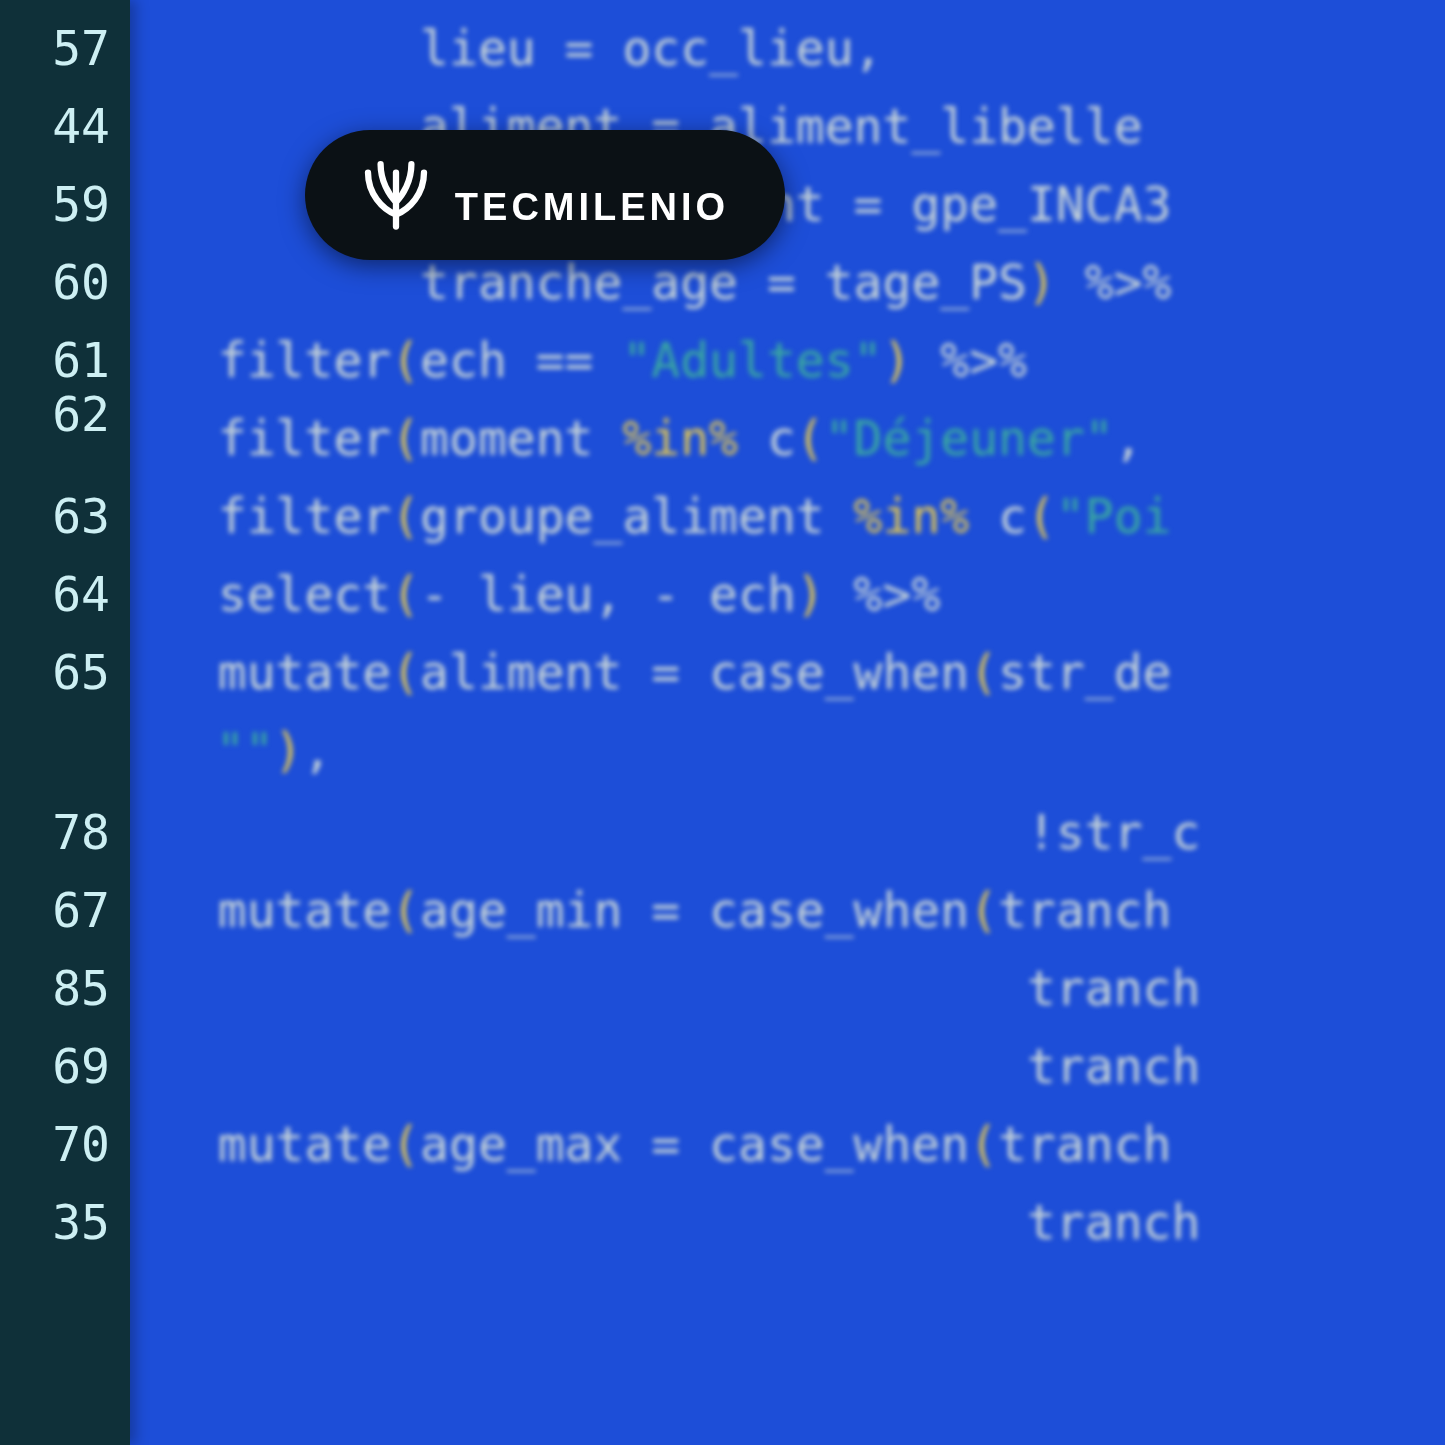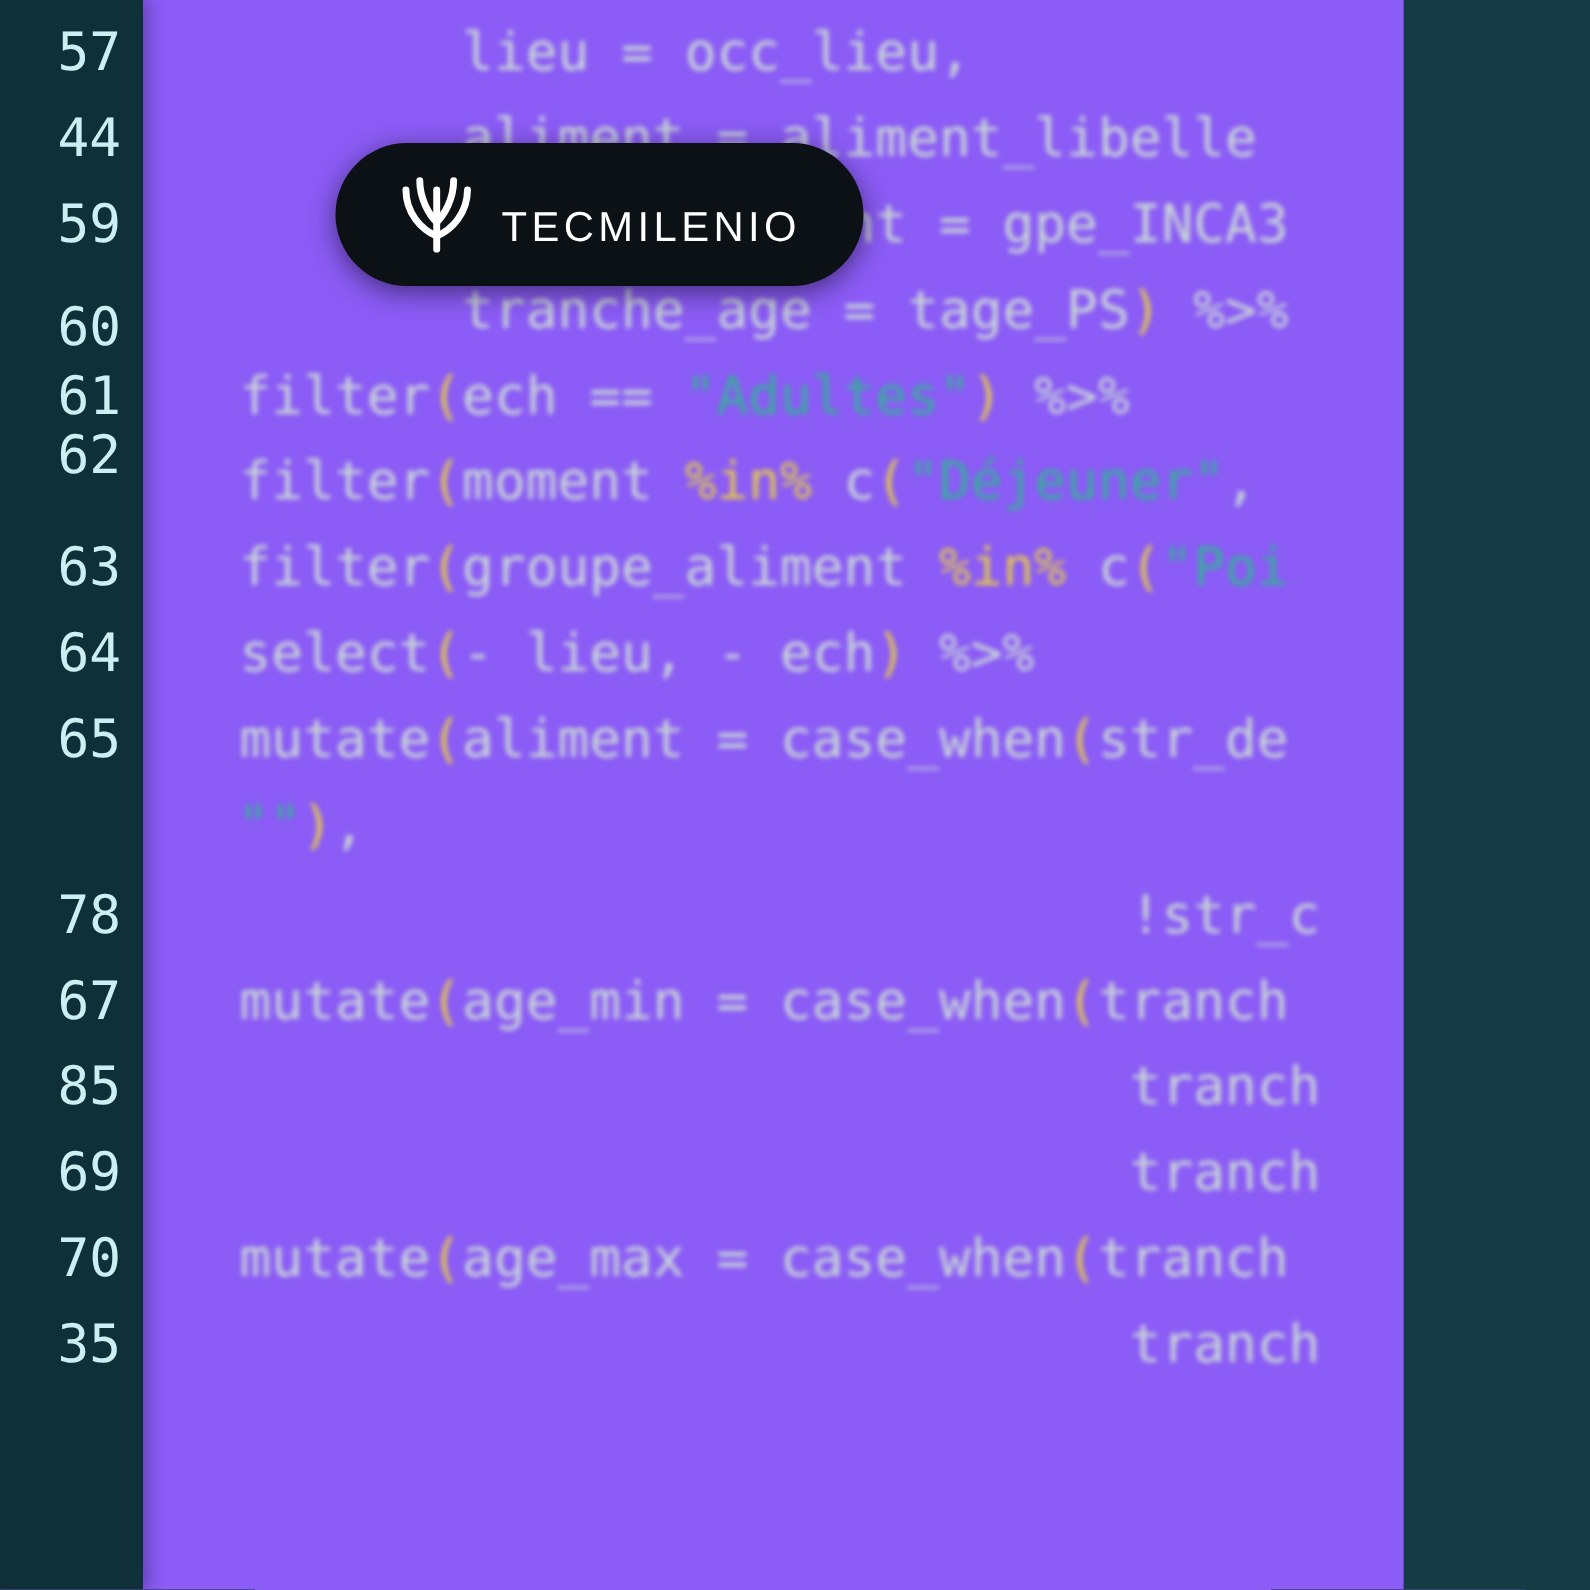--- a/index.html
+++ b/index.html
@@ -6,23 +6,23 @@
     margin:0;
     padding:0;
     width:1445px;
     height:1445px;
     overflow:hidden;
     background:#153B45;
     font-family:"DejaVu Sans Mono","Menlo","Consolas",monospace;
   }
   .editor{
     position:relative;
-    width:1276px;
+    width:1445px;
     height:1445px;
-    background:#8b5cf6;
+    background:#1d4ed8;
   }
   .gutter{
     position:absolute;
     left:0;
     top:0;
     width:130px;
     height:100%;
     background:#0F3039;
     box-shadow:6px 0 12px rgba(0,0,0,0.25);
   }
@@ -63,36 +63,36 @@
     display:flex;
     align-items:center;
     justify-content:center;
     gap:24px;
     box-shadow:0 6px 24px rgba(0,0,0,0.5);
   }
   .badge svg{flex:0 0 auto;}
   .badge-text{
     color:#FFFFFF;
     font-family:"Arial","Helvetica Neue",sans-serif;
-    font-weight:400;
+    font-weight:700;
     font-size:38px;
     letter-spacing:4px;
     filter:none;
     margin-top:24px;
   }
 </style>
 </head>
 <body>
 
 <div class="editor">
   <div class="gutter">
     <div class="lineno" style="top:24px">57</div>
     <div class="lineno" style="top:102px">44</div>
     <div class="lineno" style="top:180px">59</div>
-    <div class="lineno" style="top:274px">60</div>
+    <div class="lineno" style="top:258px">60</div>
     <div class="lineno" style="top:336px">61</div>
     <div class="lineno" style="top:390px">62</div>
     <div class="lineno" style="top:492px">63</div>
     <div class="lineno" style="top:570px">64</div>
     <div class="lineno" style="top:648px">65</div>
     <div class="lineno" style="top:808px">78</div>
     <div class="lineno" style="top:886px">67</div>
     <div class="lineno" style="top:964px">85</div>
     <div class="lineno" style="top:1042px">69</div>
     <div class="lineno" style="top:1120px">70</div>

